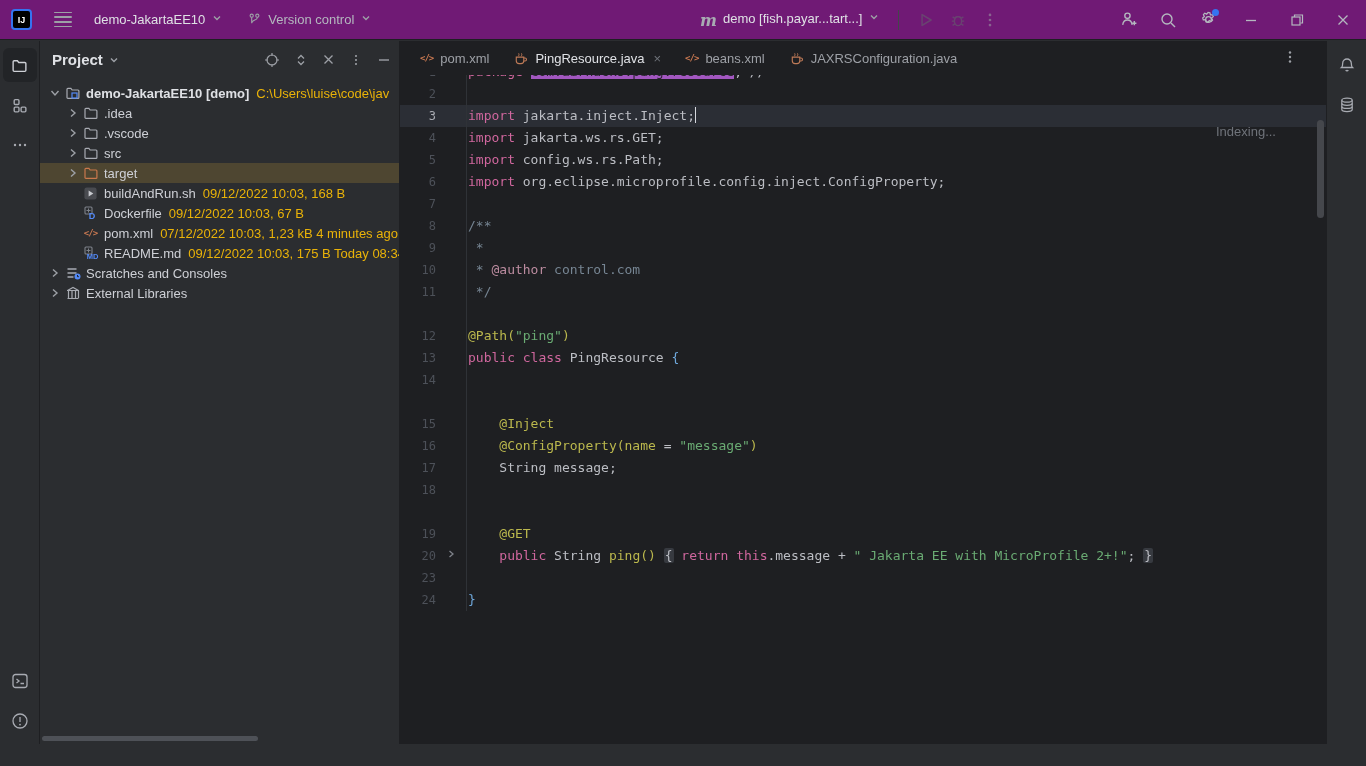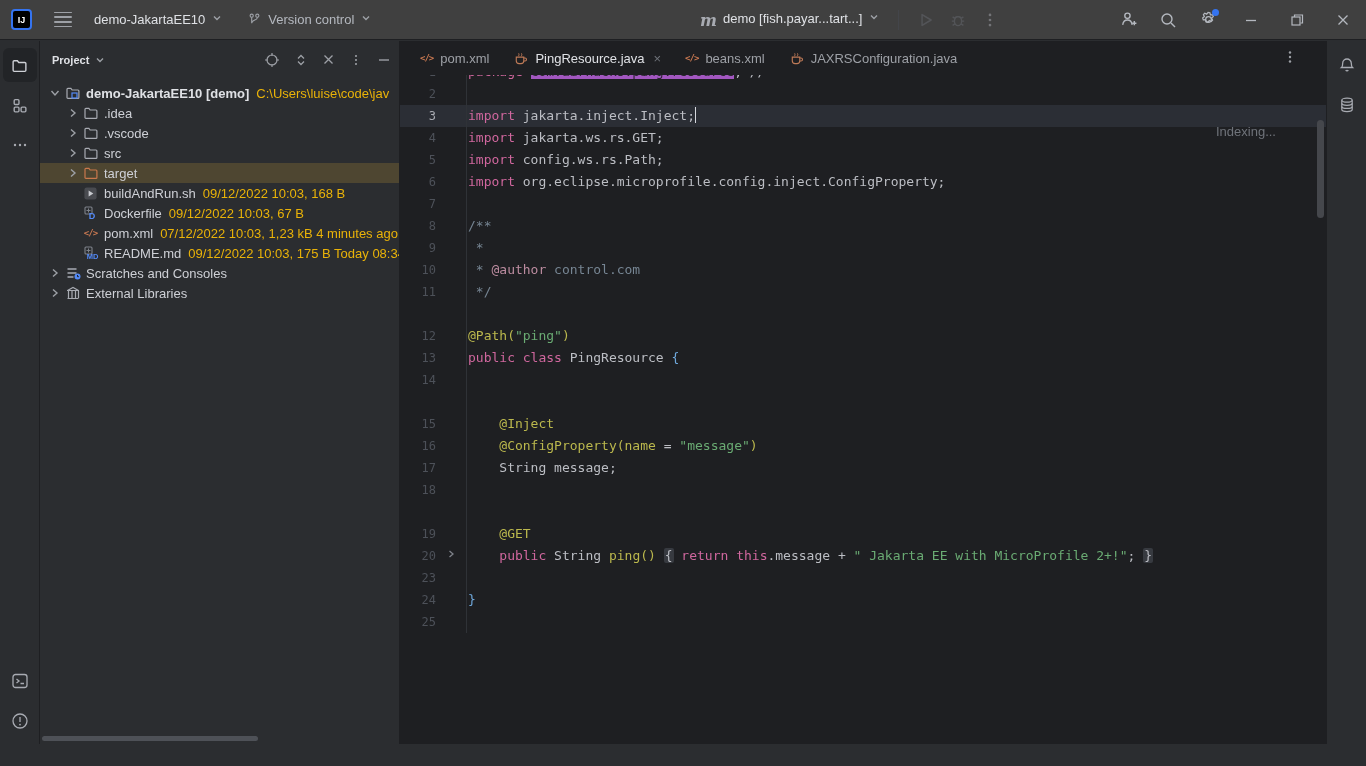--- a/index.html
+++ b/index.html
@@ -1,21 +1,21 @@
 <!DOCTYPE html>
 <html><head>
 <meta charset="utf-8">
 <style>
   * { margin:0; padding:0; box-sizing:border-box; }
   html,body { width:1366px; height:766px; overflow:hidden; background:#1E1F22;
     font-family:"Liberation Sans", sans-serif; -webkit-font-smoothing:antialiased; }
   .app { position:relative; width:1366px; height:766px; background:#2B2D30; }
 
   
-  .titlebar { position:absolute; top:0; left:0; right:0; height:40px; background:#404040;
+  .titlebar { position:absolute; top:0; left:0; right:0; height:40px; background:#701a75;
     display:flex; align-items:center; border-bottom:1px solid #1E1F22; color:#B4B8BF; }
   .tb-left { display:flex; align-items:center; gap:0; }
   .logo { width:21px; height:21px; margin-left:11px; border:2px solid #3574F0; border-radius:4px;
     background:#000; color:#fff; font-size:9px; font-weight:bold; display:flex; align-items:center;
     justify-content:center; letter-spacing:0; }
   .burger { margin-left:22px; width:18px; display:flex; flex-direction:column; gap:3px; cursor:pointer; }
   .burger i { display:block; height:1.6px; background:#9DA0A6; border-radius:1px; }
   .tb-item { display:flex; gap:6px; font-size:13px; color:#DFE1E5; cursor:pointer; }
   .tb-item.dim { color:#B4B8BF; }
   .chev { width:12px; height:12px; }
@@ -35,21 +35,21 @@
   .rstrip { width:40px; background:#2B2D30; border-left:1px solid #1E1F22; display:flex;
     flex-direction:column; align-items:center; padding-top:7px; }
   .stripbtn { width:34px; height:34px; border-radius:6px; display:flex; align-items:center;
     justify-content:center; margin-bottom:6px; cursor:pointer; color:#A8ABB2; }
   .stripbtn.active { background:#222427; }
   .strip-spacer { flex:1; }
 
   
   .panel { width:360px; background:#2B2D30; border-right:1px solid #1E1F22; position:relative; overflow:hidden; }
   .panel-head { height:37px; display:flex; align-items:center; padding:0 8px 0 12px; }
-  .panel-title { font-size:11px; font-weight:600; color:#DFE1E5; display:flex; align-items:center; gap:5px; cursor:pointer; }
+  .panel-title { font-size:15px; font-weight:600; color:#DFE1E5; display:flex; align-items:center; gap:5px; cursor:pointer; }
   .panel-actions { margin-left:auto; display:flex; align-items:center; gap:14px; color:#9DA0A6; }
   .panel-actions span { cursor:pointer; display:flex; }
   .tree { padding-top:5px; font-size:13px; color:#CED0D6; }
   .trow { height:20px; display:flex; align-items:center; white-space:nowrap; cursor:pointer; }
   .trow.selected { background:#4E4631; }
   .tchev { width:18px; height:16px; display:flex; align-items:center; justify-content:center; flex:0 0 18px; }
   .ticon { width:17px; height:16px; display:flex; align-items:center; justify-content:center; flex:0 0 17px; margin-right:5px; }
   .tlabel.bold { font-weight:700; color:#DFE1E5; }
   .tmeta { color:#eab308; margin-left:7px; }
   .hscroll { position:absolute; left:2px; bottom:3px; width:216px; height:5px; border-radius:3px; background:#4E5157; }
@@ -580,25 +580,20 @@
             <div class="line">
               <span class="ln">23</span>
               <span class="gut2"></span>
               <span class="codecell"></span>
             </div>
             <div class="line">
               <span class="ln">24</span>
               <span class="gut2"></span>
               <span class="codecell"><span class="tok-br">}</span></span>
             </div>
-            <div class="line">
-              <span class="ln">25</span>
-              <span class="gut2"></span>
-              <span class="codecell"></span>
-            </div>
           </div>
       </div>
       <div class="indexing">Indexing...</div>
       <div class="vscroll"></div>
     </div>
 
     <div class="rstrip">
       <div class="stripbtn">
         <svg width="18" height="18" viewBox="0 0 18 18" fill="none" stroke="#A8ABB2" stroke-width="1.3">
           <path d="M9 3a4.3 4.3 0 0 0-4.3 4.3c0 3.2-1.2 4.2-1.2 4.2h11s-1.2-1-1.2-4.2A4.3 4.3 0 0 0 9 3z"></path>

